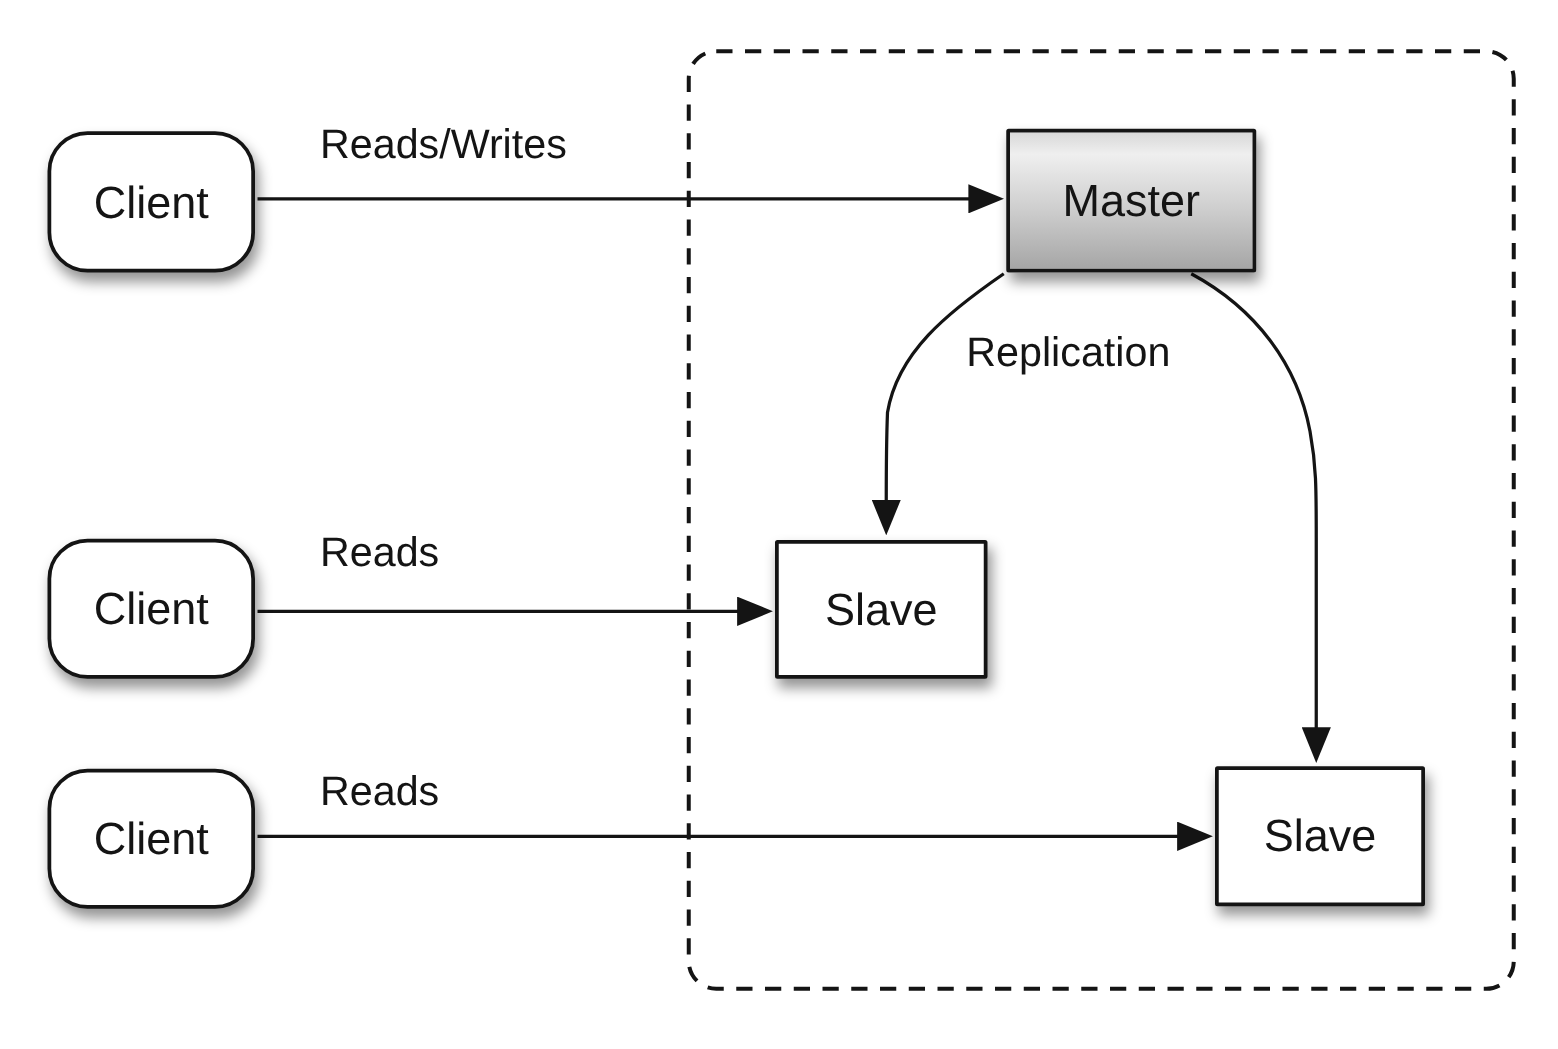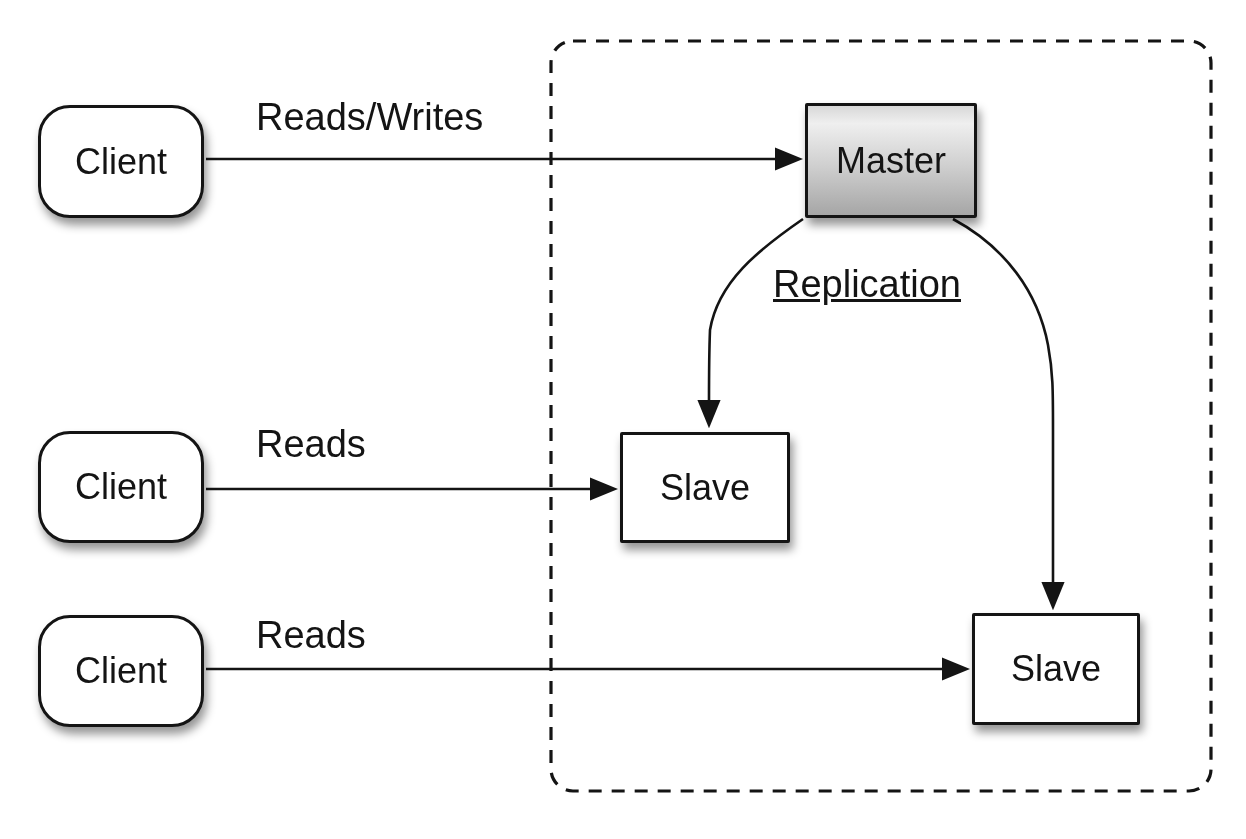--- a/index.html
+++ b/index.html
@@ -50,36 +50,36 @@
     background: linear-gradient(180deg,
       var(--master-gradient-top, #d8d8d8) 0%,
       var(--master-gradient-light, #efefef) 16%,
       var(--master-gradient-mid, #cfcfcf) 55%,
       var(--master-gradient-bottom, #a6a6a6) 100%);
   }
 
   .client-top    { left: 38px;  top: 105px; width: 166px; height: 113px; }
   .client-middle { left: 38px;  top: 431px; width: 166px; height: 112px; }
   .client-bottom { left: 38px;  top: 615px; width: 166px; height: 112px; }
-  .master-box    { left: 805px; top: 103px; width: 172px; height: 115px; }
+  .master-box    { left: 805px; top: 103px; width: 200px; height: 115px; }
   .slave-left    { left: 620px; top: 432px; width: 170px; height: 111px; }
   .slave-right   { left: 972px; top: 613px; width: 168px; height: 112px; }
 
   .edge-label {
     position: absolute;
     color: var(--text, #141414);
-    font-size: 38px;
+    font-size: 33px;
     line-height: 1.1;
     white-space: nowrap;
     text-align: right;
   }
   .lbl-reads-writes { left: 256px; top: 97px; }
   .lbl-reads-mid    { left: 256px; top: 424px; }
   .lbl-reads-bottom { left: 256px; top: 615px; }
-  .lbl-replication  { left: 773px; top: 264px; text-decoration: underline; }
+  .lbl-replication  { left: 773px; top: 264px; }
 </style>
 </head>
 <body style="--background: #ffffff; --stroke: #141414; --text: #141414; --node-fill: #ffffff; --master-gradient-top: #d8d8d8; --master-gradient-light: #efefef; --master-gradient-mid: #cfcfcf; --master-gradient-bottom: #a6a6a6;">
 
 <div id="canvas">
 
   <svg id="wires" viewBox="0 0 1246 839" xmlns="http://www.w3.org/2000/svg">
     <defs>
       <marker id="arrow" markerUnits="strokeWidth" markerWidth="11" markerHeight="9" refX="0.5" refY="4.5" orient="auto">
         <path class="arrowhead" d="M0,0 L11,4.5 L0,9 Z"></path>

